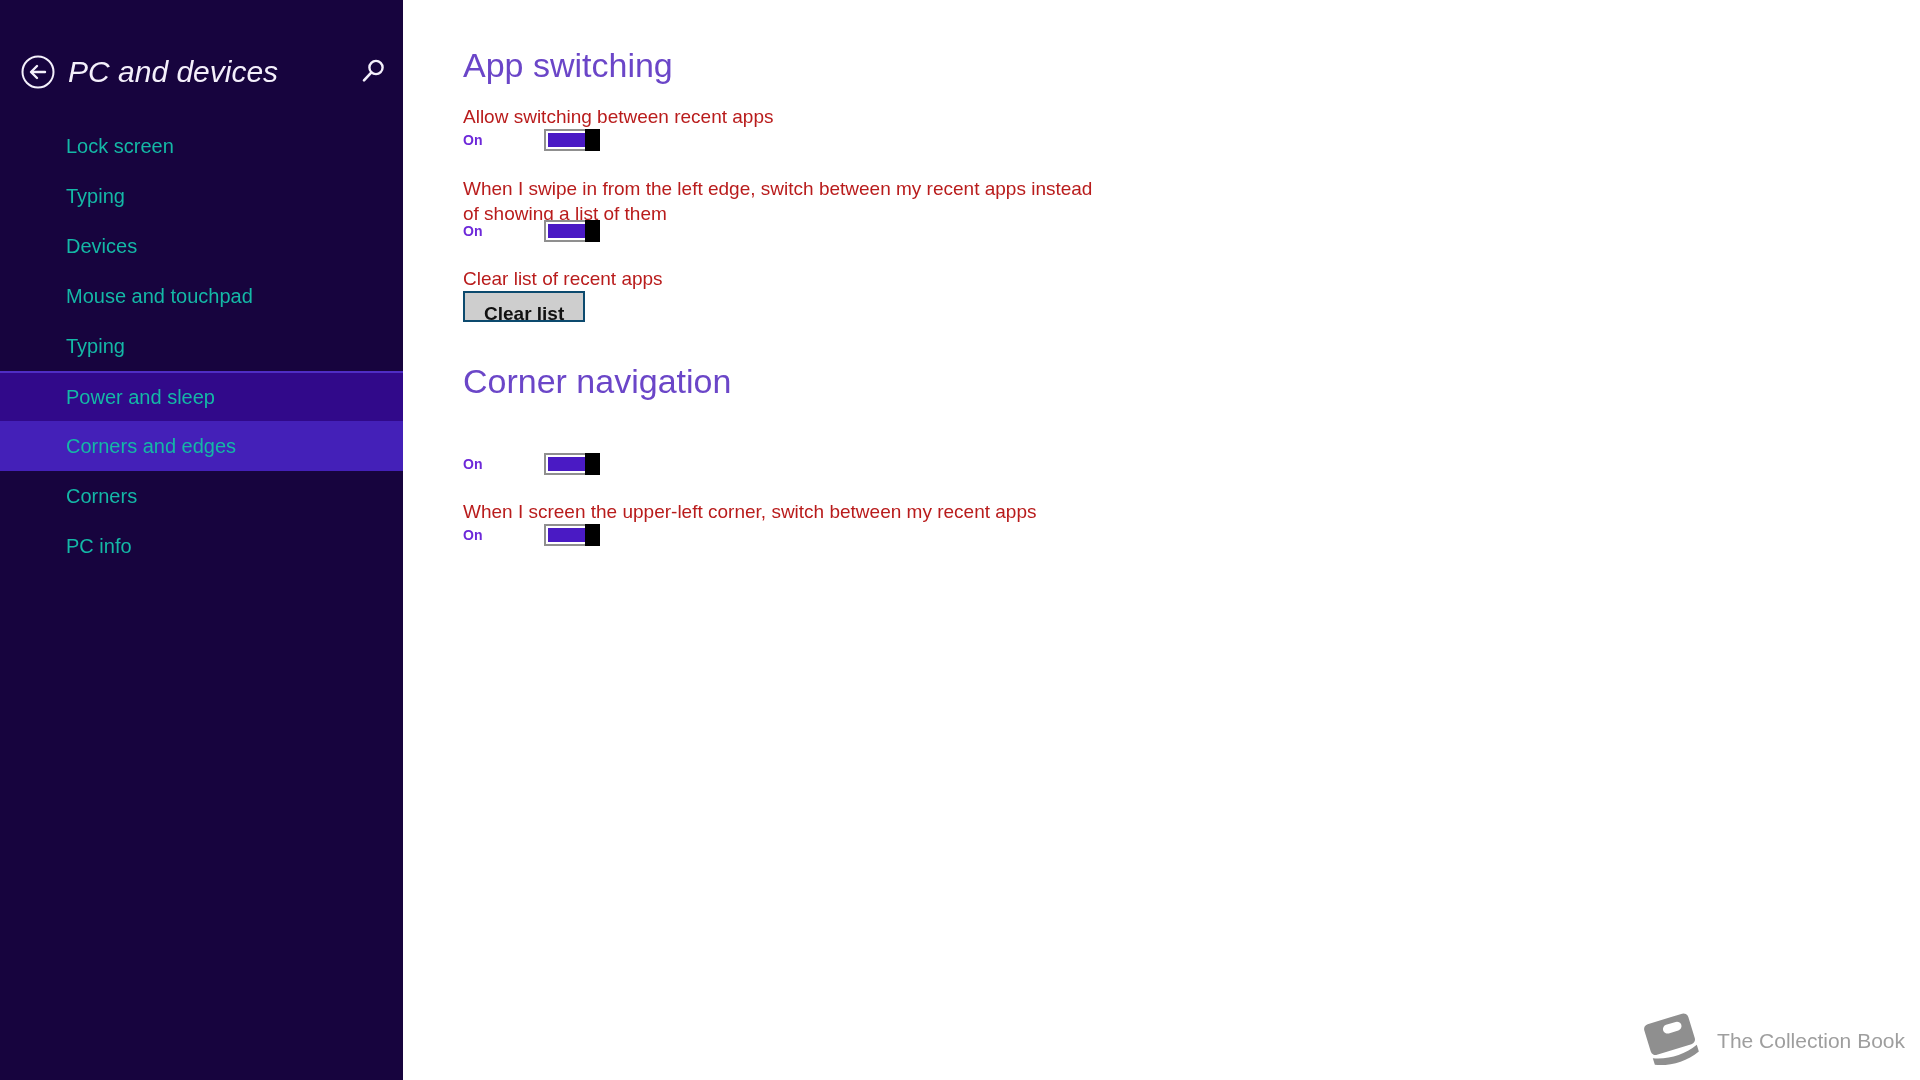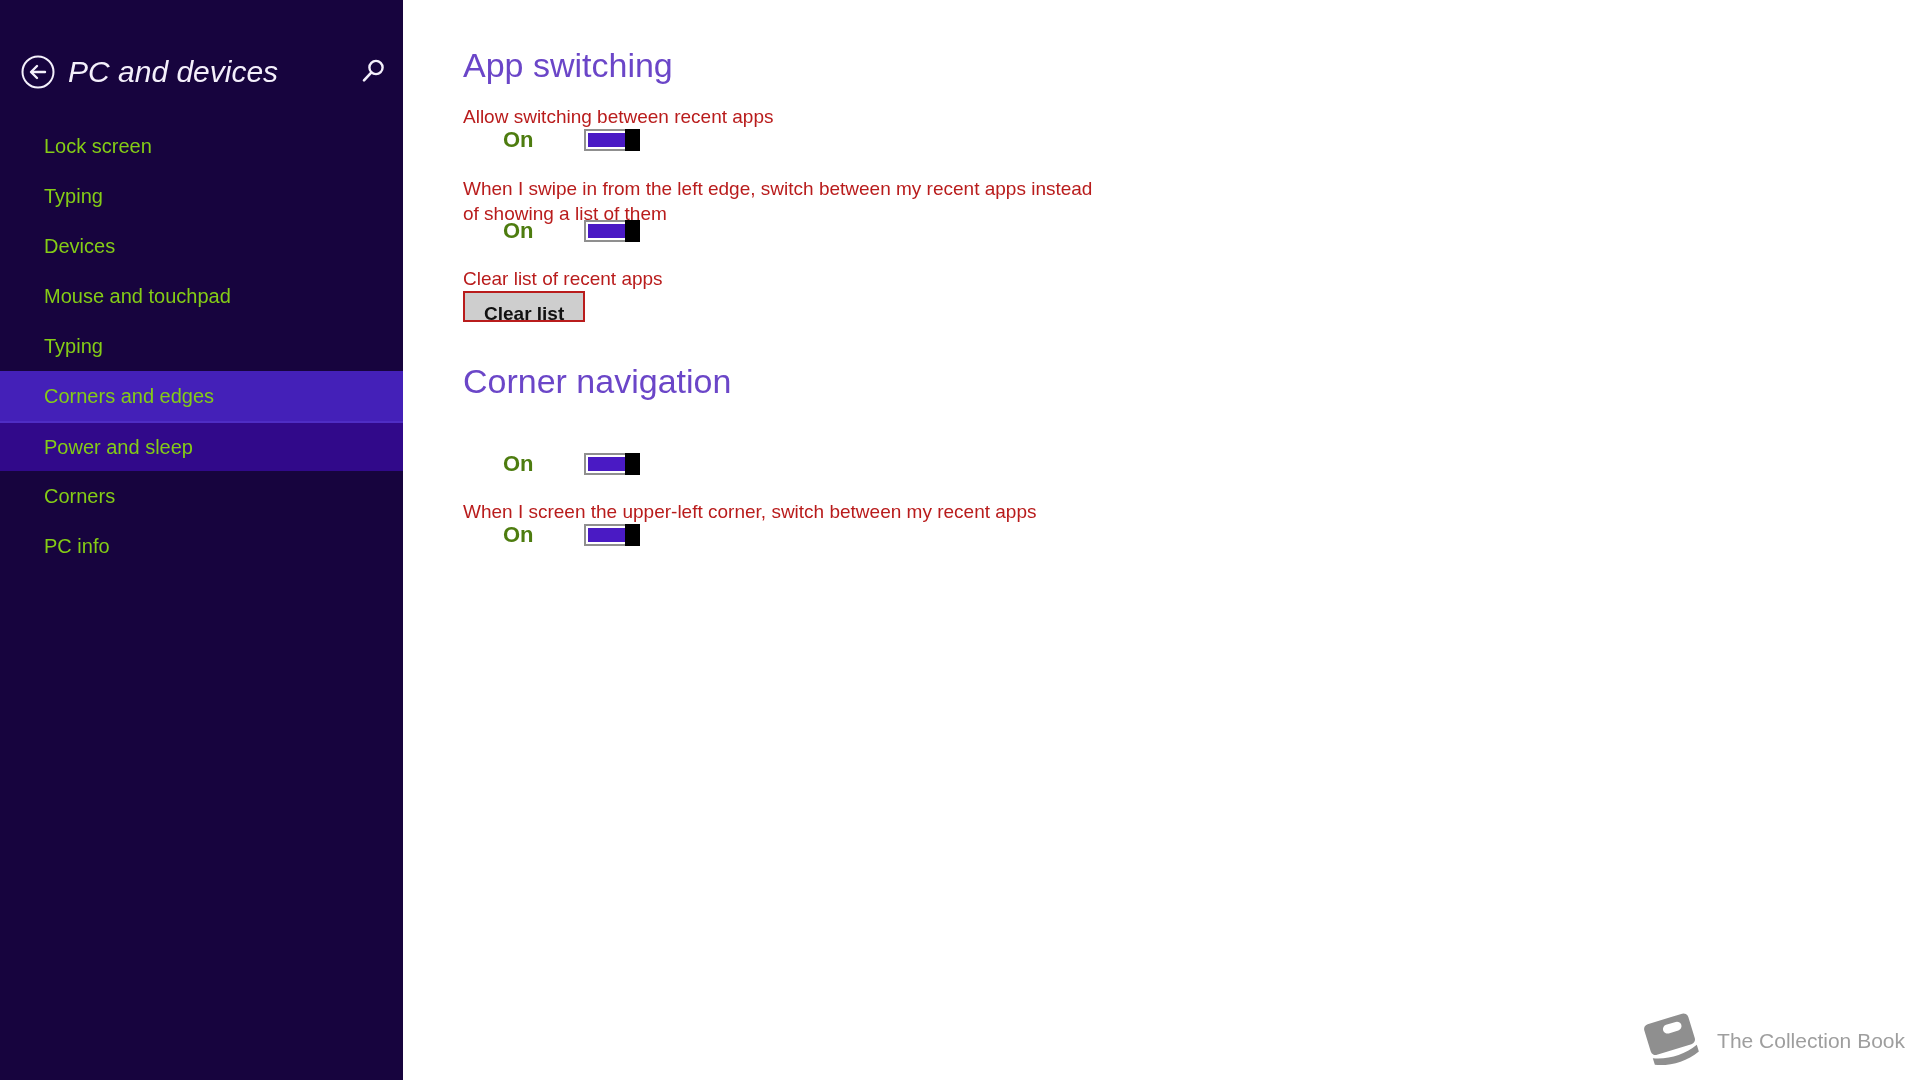--- a/index.html
+++ b/index.html
@@ -32,55 +32,55 @@
     color: #F4F0FB; white-space: nowrap;
   }
   .search-btn {
     position: absolute; top: 57px; right: 16px;
     width: 28px; height: 28px;
     background: none; border: none; padding: 0; cursor: pointer;
   }
   .nav { position: absolute; top: 121px; left: 0; right: 0; }
   .nav-item {
     height: 50px; line-height: 50px;
-    padding-left: 44px;
-    font-size: 20px; color: #84cc16;
+    padding-left: 66px;
+    font-size: 20px; color: #14b8a6;
     cursor: pointer; white-space: nowrap;
   }
   .nav-item.selected { background: #4420B8; }
   .nav-item.highlighted { background: #31098A; border-top: 2px solid #4F2DC4; line-height: 48px; }
 
   
   .main { position: absolute; left: 463px; top: 0; width: 1000px; height: 1080px; }
   .abs { position: absolute; left: 0; }
   .section-heading {
     font-size: 34px; font-weight: 300;
     color: #6B46C8; white-space: nowrap;
   }
   .setting-label {
     font-size: 19px; color: #b91c1c;
     max-width: 640px; line-height: 25px;
   }
   .toggle-row { display: flex; align-items: center; height: 24px; }
-  .on-label { width: 81px; font-size: 22px; font-weight: bold; color: #4d7c0f; margin-left: 40px; }
+  .on-label { width: 81px; font-size: 14px; font-weight: bold; color: #6d28d9; }
   .toggle {
     position: relative; width: 56px; height: 22px;
     border: 2px solid #8F8F8F; background: #FFFFFF; cursor: pointer;
   }
   .toggle-fill {
     position: absolute; left: 2px; top: 2px; bottom: 2px; right: 13px;
     background: #4A1AC4;
   }
   .toggle-thumb {
     position: absolute; right: -2px; top: -2px;
     width: 15px; height: 22px; background: #000000; cursor: pointer;
   }
   .clear-btn {
     height: 31px; padding: 10px 19px;
-    background: #CECECE; border: 2px solid #b91c1c;
+    background: #CECECE; border: 2px solid #0c4a6e;
     font-family: "Liberation Sans", sans-serif;
     font-size: 19px; font-weight: bold; color: #111111;
     cursor: pointer;
   }
 
   
   .watermark {
     position: absolute; right: 15px; bottom: 8px;
     display: flex; align-items: center;
   }
@@ -115,22 +115,22 @@
       </svg>
     </span>
   </button>
 
   <nav class="nav">
     <div class="nav-item">Lock screen</div>
     <div class="nav-item">Typing</div>
     <div class="nav-item">Devices</div>
     <div class="nav-item">Mouse and touchpad</div>
     <div class="nav-item">Typing</div>
+    <div class="nav-item highlighted">Power and sleep</div>
     <div class="nav-item selected">Corners and edges</div>
-    <div class="nav-item highlighted">Power and sleep</div>
     <div class="nav-item">Corners</div>
     <div class="nav-item">PC info</div>
   </nav>
 </aside>
 
 <main class="main">
 
   <h1 class="section-heading abs" style="top:46px">App switching</h1>
 
   <div class="setting-label abs" style="top:104px">Allow switching between recent apps</div>

